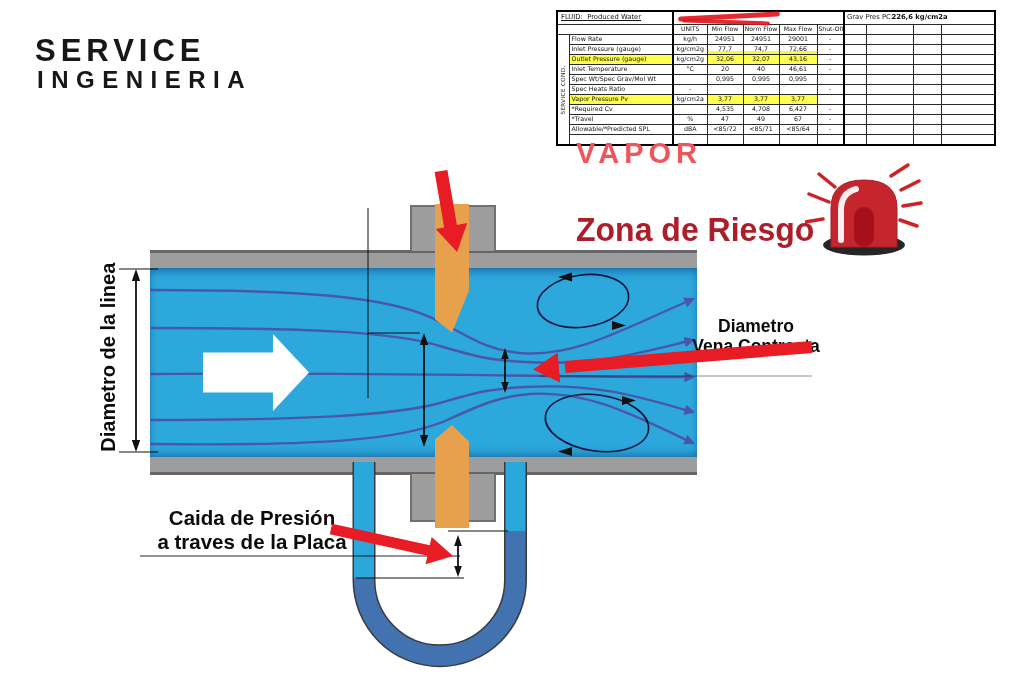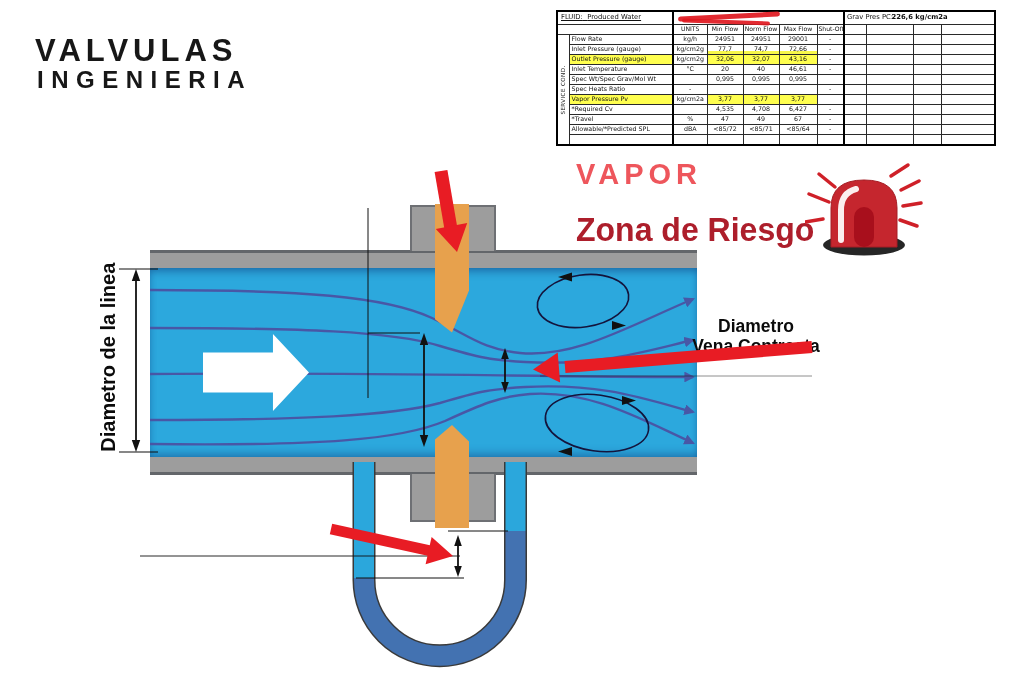--- a/index.html
+++ b/index.html
@@ -34,21 +34,21 @@
   .c-rot{position:relative;}
   .rot-txt{position:absolute;left:50%;top:50%;transform:translate(-50%,-50%) rotate(-90deg);
            font-size:5.6px;letter-spacing:.4px;white-space:nowrap;color:#222;}
   .scrib{position:absolute;background:#e0181f;border-radius:3px;opacity:.92;}
   .scrib1{left:122px;top:4px;width:102px;height:5px;transform:rotate(-3deg);}
   .scrib2{left:126px;top:10px;width:88px;height:4px;transform:rotate(2deg);}
 
   
   .vapor{position:absolute;left:576px;font-size:29px;font-weight:800;color:#ee565c;
          letter-spacing:5px;line-height:1;}
-  .v1{top:160px;} .v2{top:186px;}
+  .v1{top:139px;} .v2{top:186px;}
   .zona{position:absolute;left:576px;top:213px;font-size:33px;font-weight:800;
         color:#ad1e2b;line-height:1;transform:scaleX(.97);transform-origin:left;}
 
   
   .wall-top{position:absolute;left:150px;top:250px;width:547px;height:18px;
             background:linear-gradient(#63666a 0 3px,#9d9d9d 3px);z-index:1;}
   .wall-bot{position:absolute;left:150px;top:457px;width:547px;height:18px;
             background:linear-gradient(to top,#63666a 0 3px,#9d9d9d 3px);z-index:1;}
   .fluid{position:absolute;left:150px;top:268px;width:547px;height:189px;
          background:#2ca8dd;z-index:1;
@@ -85,21 +85,21 @@
   .lbl-caida{left:122px;top:506px;width:260px;font-size:20.5px;line-height:1.15;}
 
   
   .siren{position:absolute;left:805px;top:160px;z-index:5;}
 </style>
 </head>
 <body>
 
 <div id="stage">
 
-  <div class="logo1">VALVULAS</div>
+  <div class="logo1">SERVICE</div>
   <div class="logo2">INGENIERIA</div>
 
   <div class="tblwrap">
     <table class="spec">
       <colgroup>
         <col style="width:12px">
           <col style="width:104px">
           <col style="width:34px">
         <col style="width:36px">
           <col style="width:36px">
@@ -379,14 +379,18 @@
       <line x1="331" y1="529" x2="431" y2="551" stroke-width="11"></line>
       <polygon points="425.6,564.3 431.6,536.9 453,556" stroke="none"></polygon>
     </g>
   </svg>
 
   <div class="dlabel lbl-linea">Diametro de la linea</div>
   <div class="dlabel lbl-vena">
     <div>Diametro</div>
     <div>Vena Contracta</div>
   </div>
+  <div class="dlabel lbl-caida">
+    <div>Caida de Presión</div>
+    <div>a traves de la Placa</div>
+  </div>
 
 </div>
 
 </body></html>

